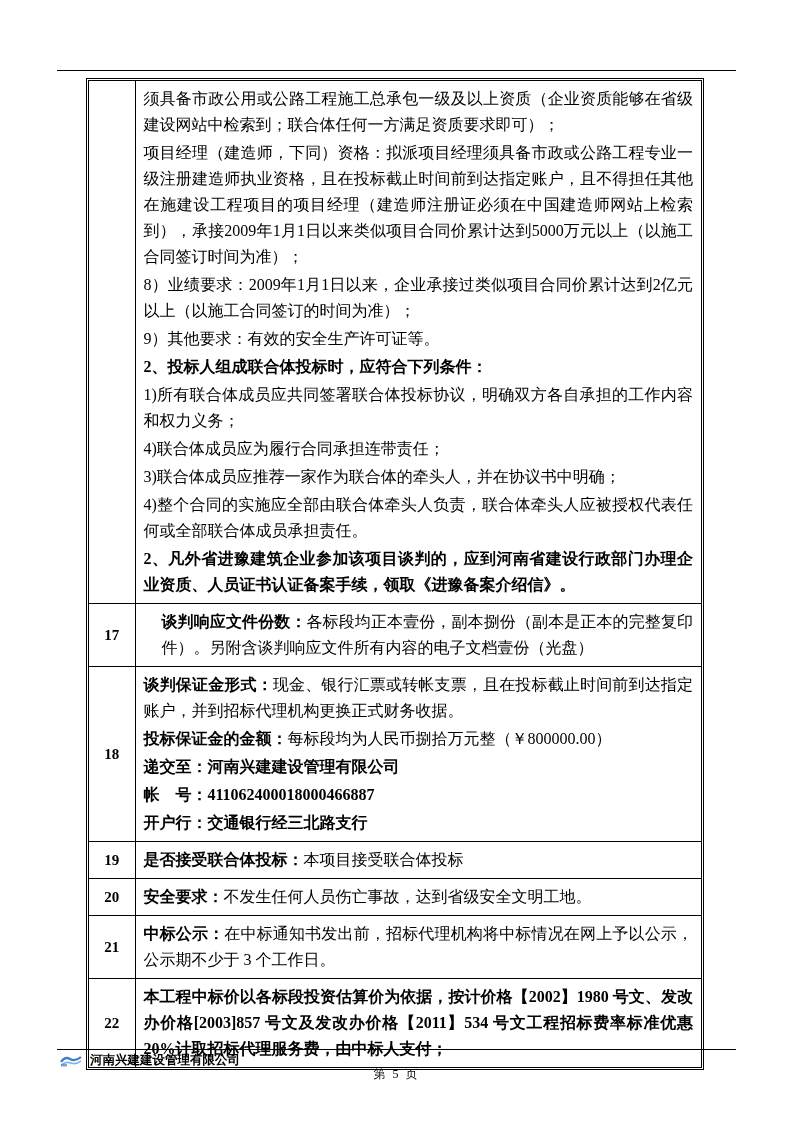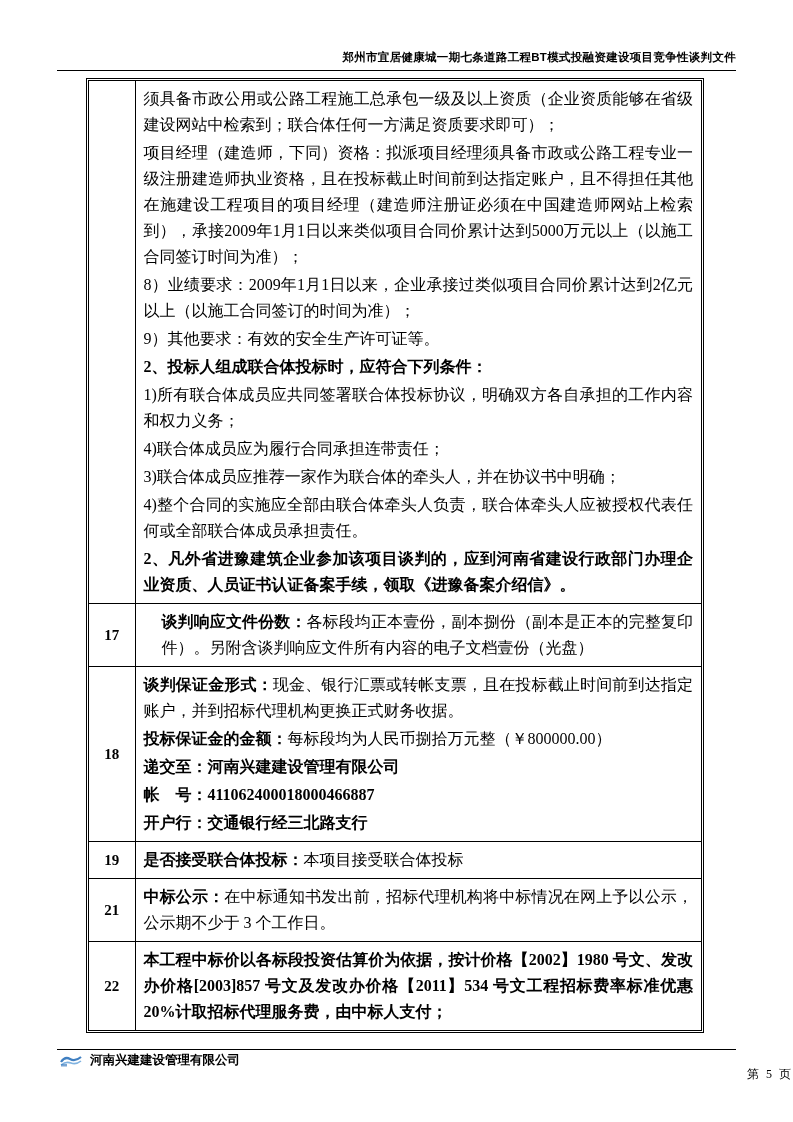--- a/index.html
+++ b/index.html
@@ -57,29 +57,28 @@
   }
   .ftr-company{
     position:absolute;top:1052px;left:60px;
     display:flex;align-items:center;gap:8px;
     font-family:"Liberation Sans","DejaVu Sans",sans-serif;
     font-size:12.5px;font-weight:bold;
   }
   .ftr-logo{width:22px;height:15px;display:inline-block;}
   .ftr-page{
     position:absolute;top:1066px;left:0;width:100%;
-    text-align:right;font-size:12px;letter-spacing:2px;
+    text-align:center;font-size:12px;letter-spacing:2px;
   }
 </style>
 </head>
 <body>
 
 <div class="page">
 
-  <div class="hdr-title">郑州市宜居健康城一期七条道路工程BT模式投融资建设项目竞争性谈判文件</div>
   <div class="hdr-rule"></div>
 
   <div class="tbl-wrap">
     <table class="main">
       <tbody>
           <tr>
         <td class="num"></td>
         <td class="content">
           <p><b class="lbl"></b><span>须具备市政公用或公路工程施工总承包一级及以上资质（企业资质能够在省级建设网站中检索到；联合体任何一方满足资质要求即可）；</span></p>
           <p><b class="lbl"></b><span>项目经理（建造师，下同）资格：拟派项目经理须具备市政或公路工程专业一级注册建造师执业资格，且在投标截止时间前到达指定账户，且不得担任其他在施建设工程项目的项目经理（建造师注册证必须在中国建造师网站上检索到），承接2009年1月1日以来类似项目合同价累计达到5000万元以上（以施工合同签订时间为准）；</span></p>
@@ -109,20 +108,26 @@
           <p class="allbold"><b class="lbl">开户行：交通银行经三北路支行</b><span></span></p>
         </td>
       </tr>
       <tr>
         <td class="num">19</td>
         <td class="content" style="height:29px;">
           <p><b class="lbl">是否接受联合体投标：</b><span>本项目接受联合体投标</span></p>
         </td>
       </tr>
       <tr>
+        <td class="num">20</td>
+        <td class="content" style="height:29px;">
+          <p><b class="lbl">安全要求：</b><span>不发生任何人员伤亡事故，达到省级安全文明工地。</span></p>
+        </td>
+      </tr>
+      <tr>
         <td class="num">21</td>
         <td class="content" style="height:54px;">
           <p><b class="lbl">中标公示：</b><span>在中标通知书发出前，招标代理机构将中标情况在网上予以公示，公示期不少于 3 个工作日。</span></p>
         </td>
       </tr>
       <tr>
         <td class="num">22</td>
         <td class="content" style="height:78px;">
           <p class="allbold"><b class="lbl">本工程中标价以各标段投资估算价为依据，按计价格【2002】1980 号文、发改办价格[2003]857 号文及发改办价格【2011】534 号文工程招标费率标准优惠 20%计取招标代理服务费，由中标人支付；</b><span></span></p>
         </td>

